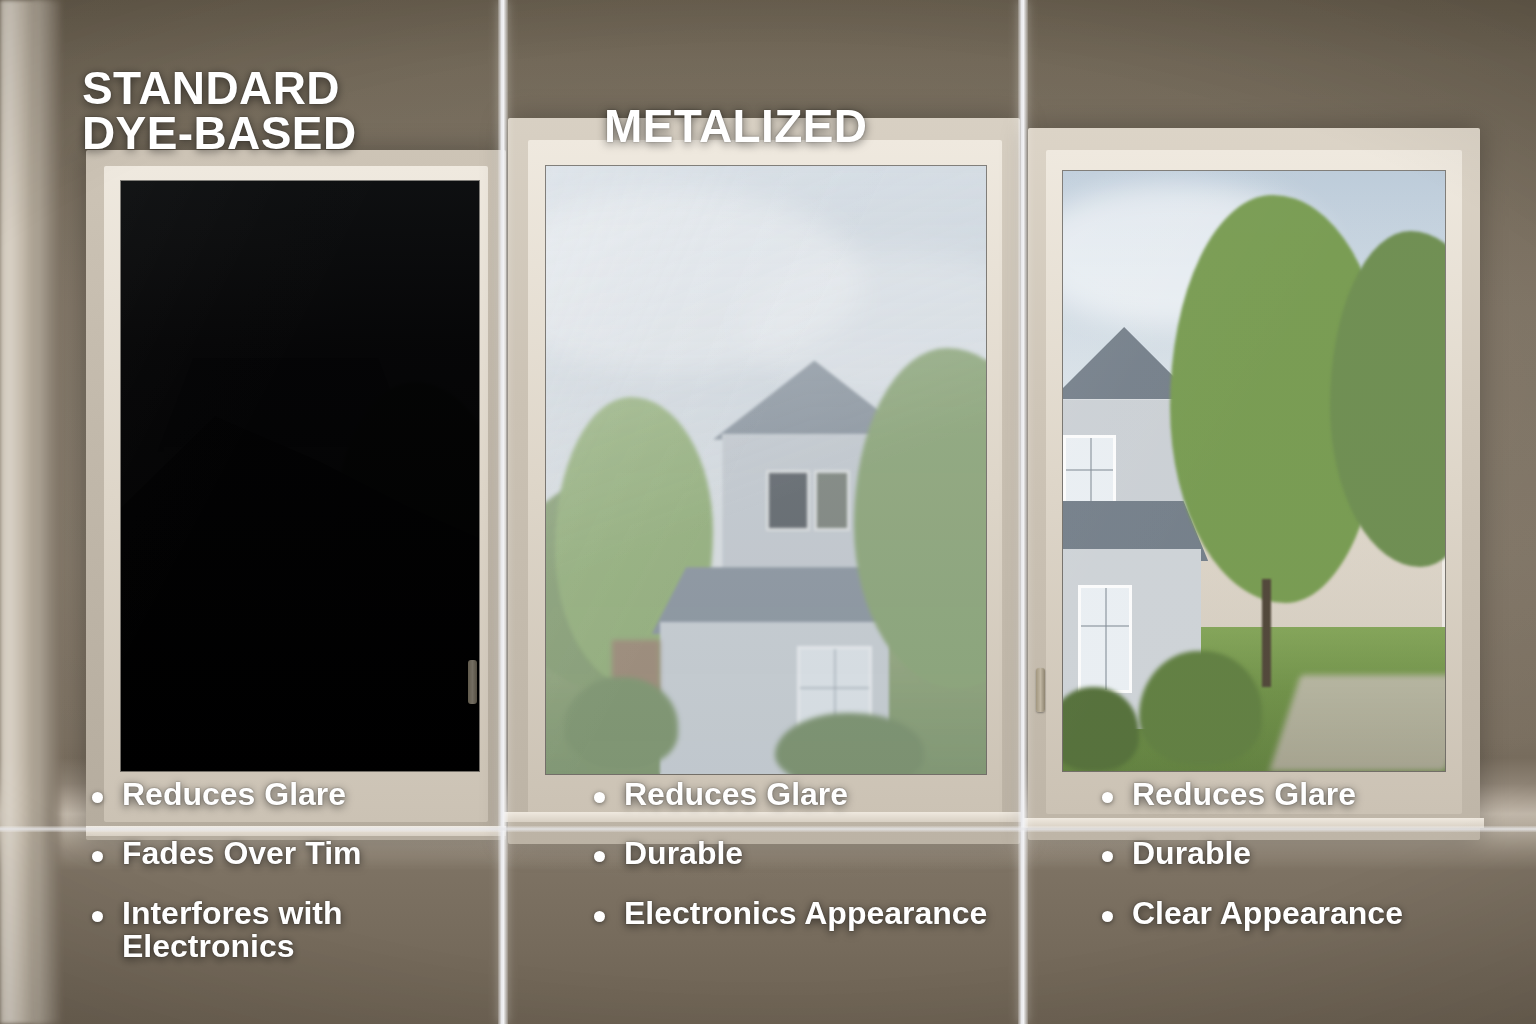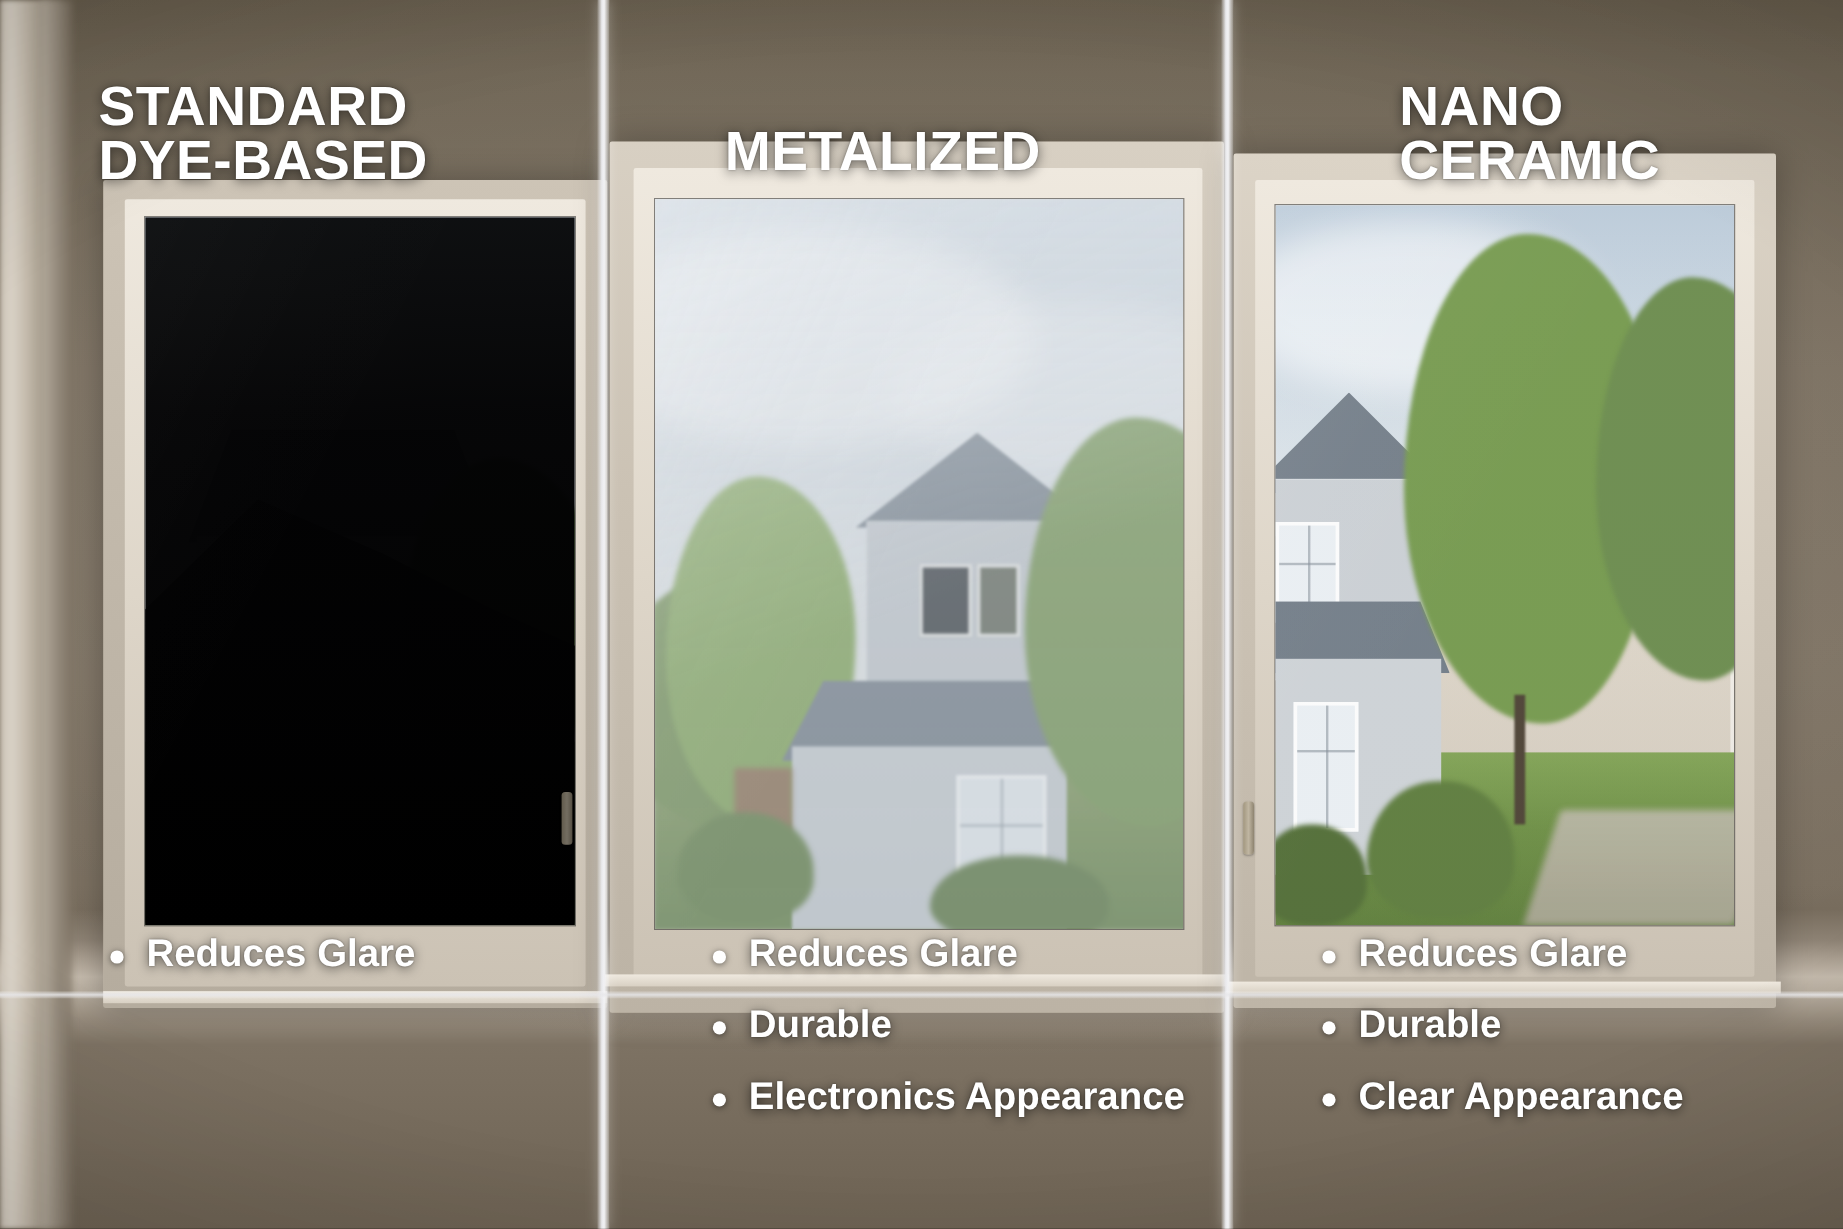--- a/index.html
+++ b/index.html
@@ -364,25 +364,25 @@
 
   <div class="wall-vignette"></div>
 
   <div class="divider d1"></div>
   <div class="divider d2"></div>
   <div class="hdivider h1"></div>
 
   <div class="title t2">METALIZED</div>
   <div class="title t1">STANDARD
 DYE-BASED</div>
-  <div class="title t3">NANO
-CERAMIC</div>
 
   <ul class="bullets b1">
     <li>Reduces Glare</li>
+    <li>Fades Over Tim</li>
+    <li>Interfores with Electronics</li>
   </ul>
 
   <ul class="bullets b2">
     <li>Reduces Glare</li>
     <li>Durable</li>
     <li>Electronics Appearance</li>
   </ul>
 
   <ul class="bullets b3">
     <li>Reduces Glare</li>

